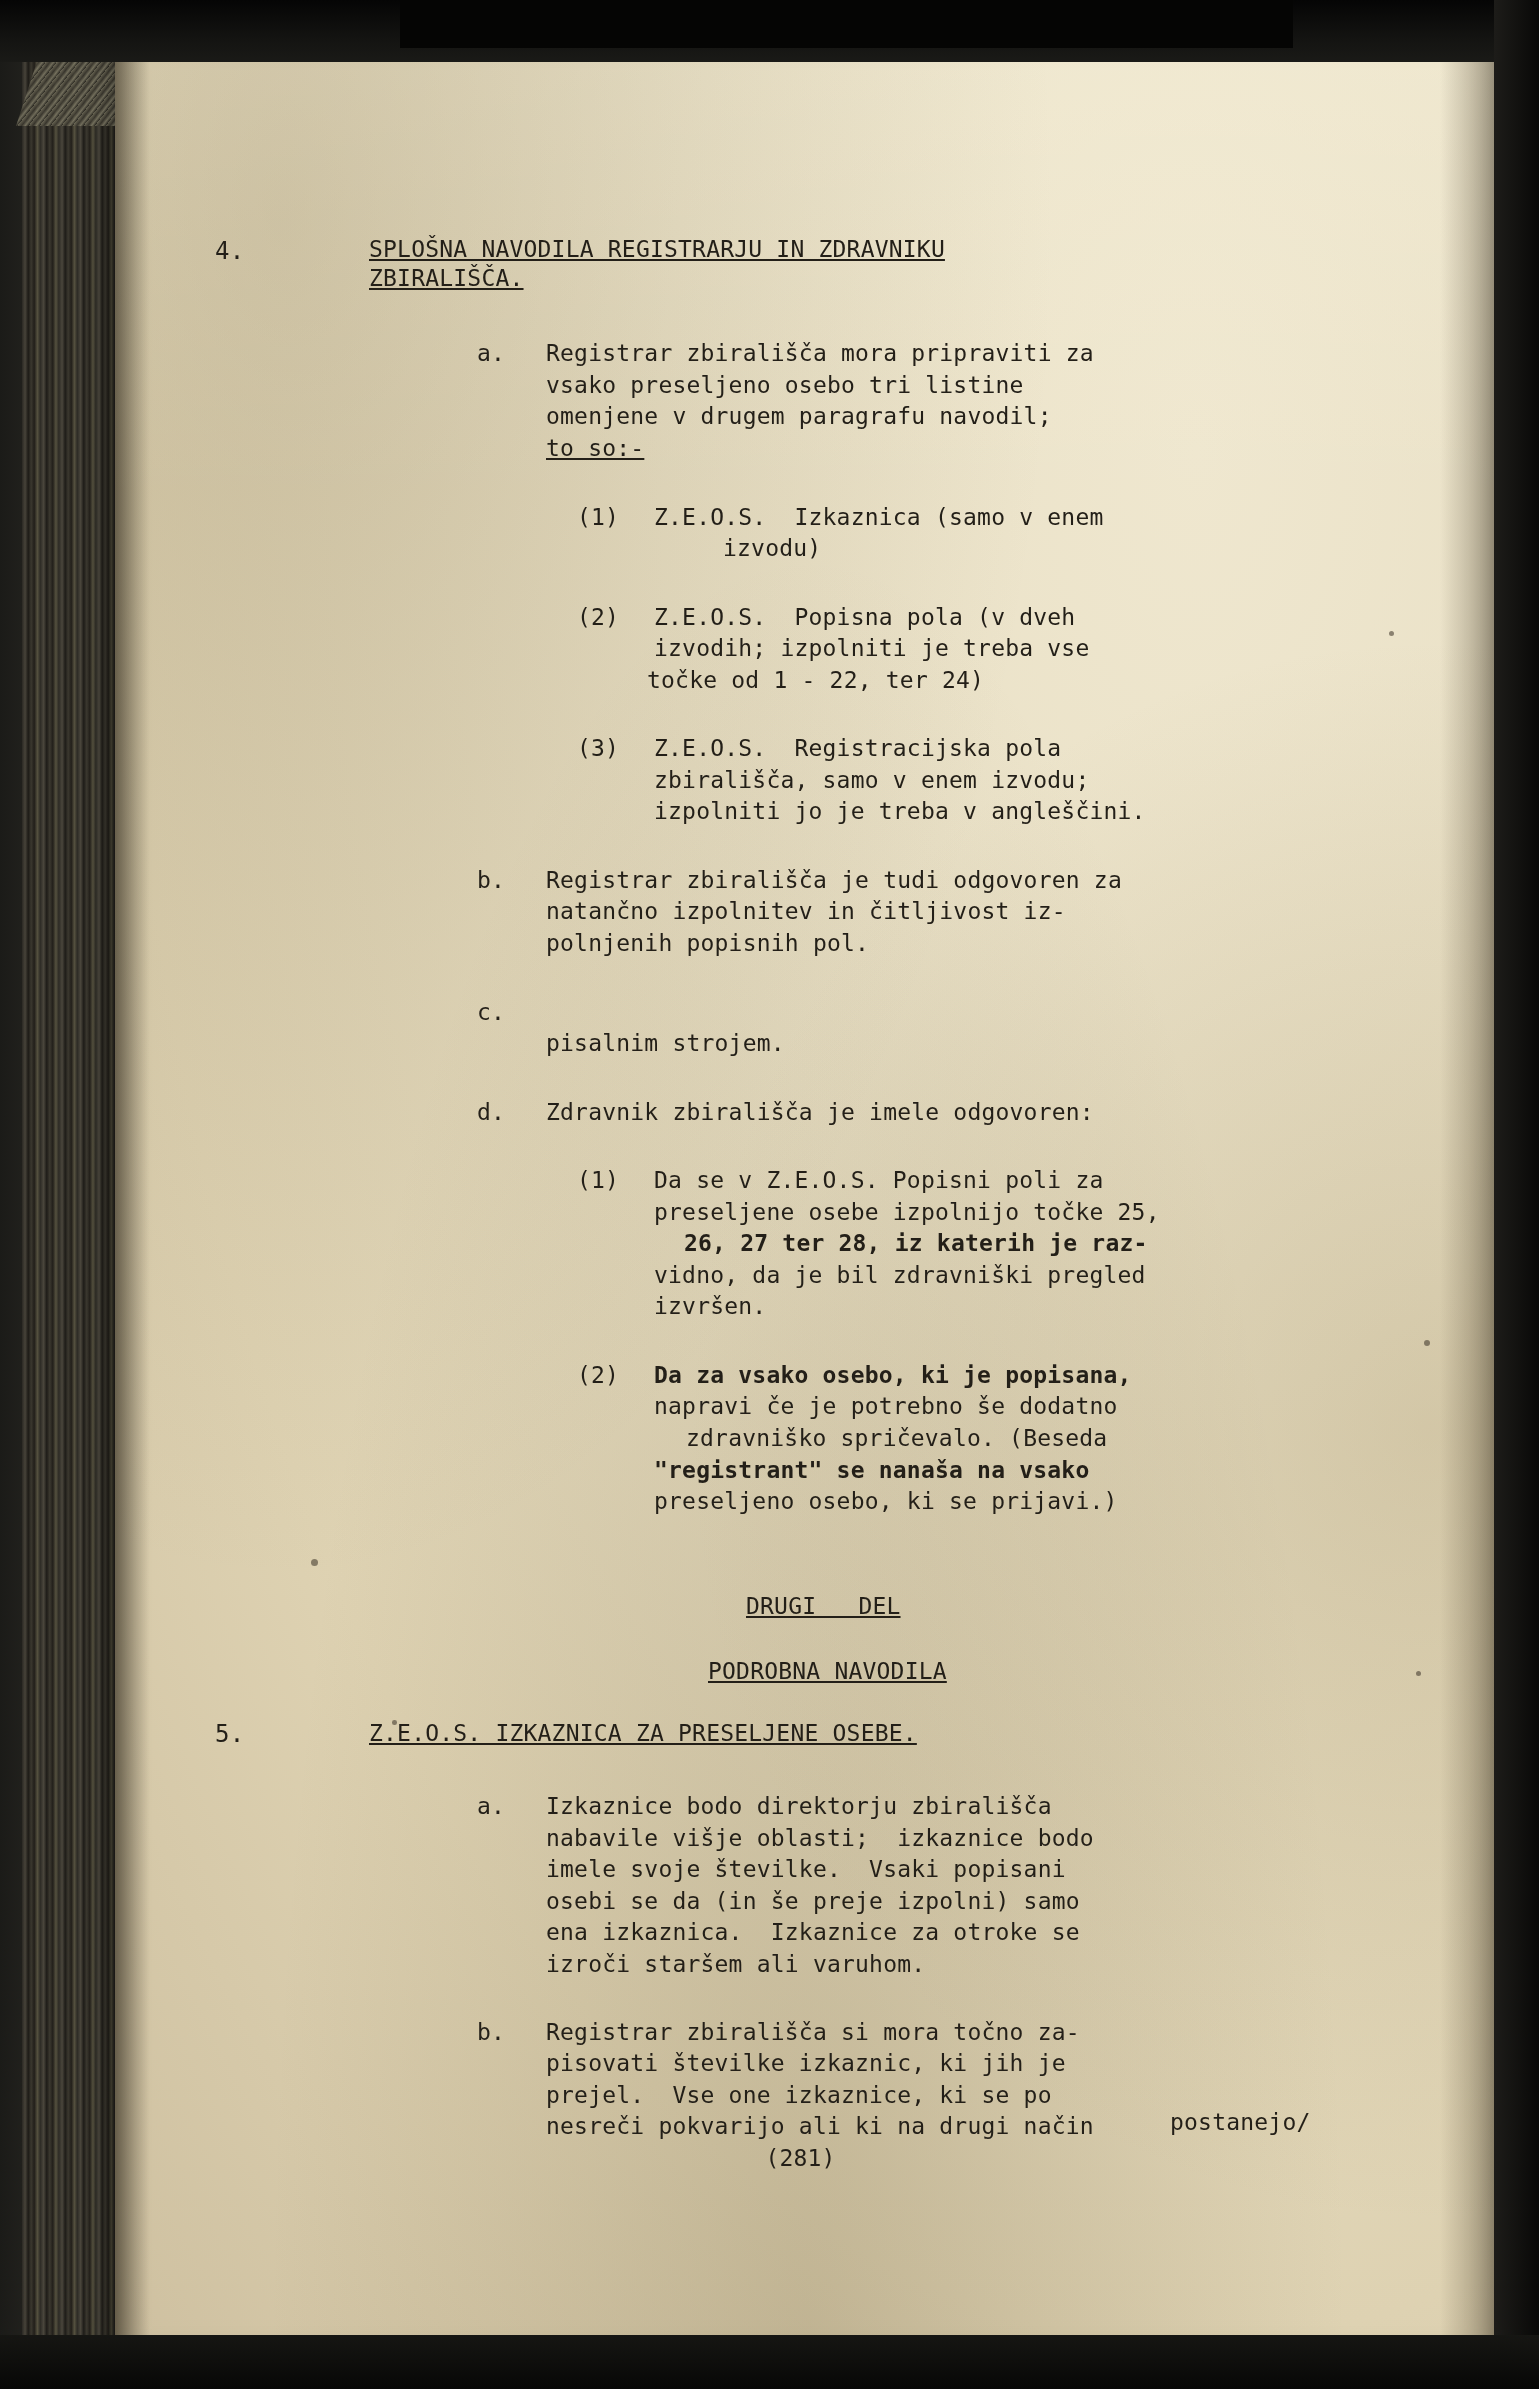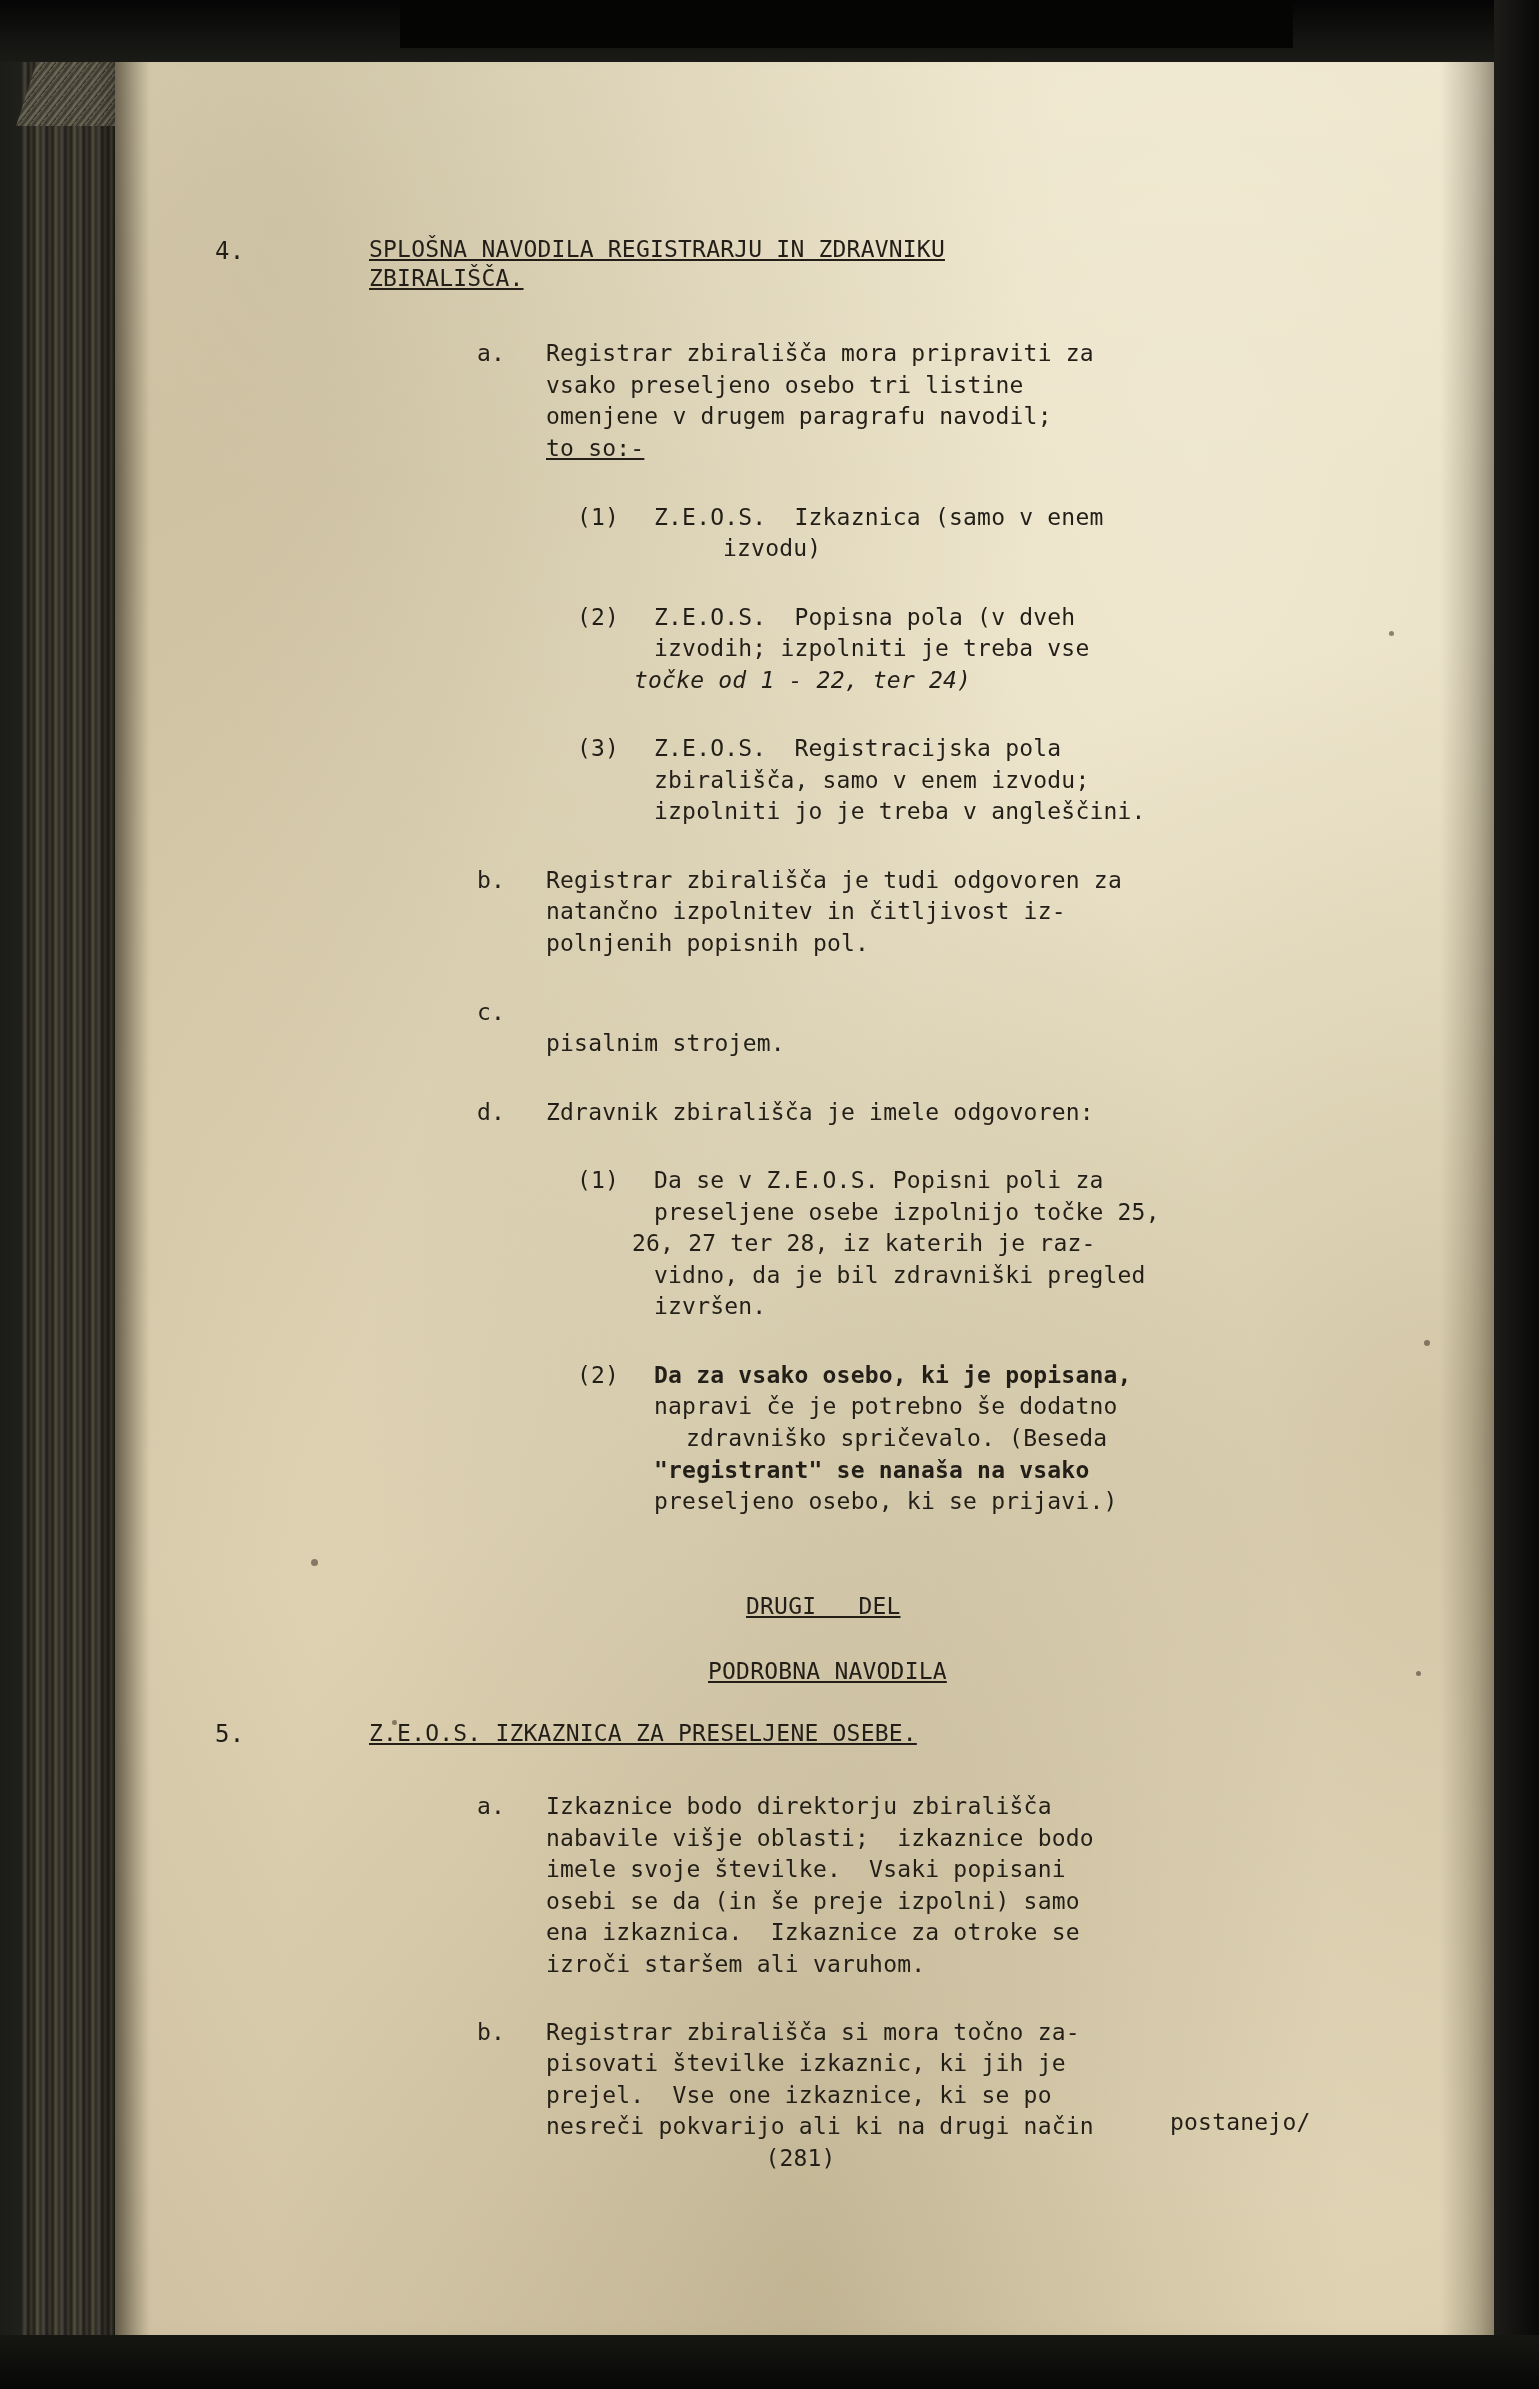--- a/index.html
+++ b/index.html
@@ -154,42 +154,42 @@
     <div class="blk" style="left:431px; top:369px;">omenjene v drugem paragrafu navodil;</div>
     <div class="blk" style="left:431px; top:401px;text-decoration:underline;">to so:-</div>
 
     <div class="blk" style="left:462px; top:470px;">(1)</div>
     <div class="blk" style="left:539px; top:470px;">Z.E.O.S.  Izkaznica (samo v enem</div>
     <div class="blk" style="left:608px; top:501px;">izvodu)</div>
 
     <div class="blk" style="left:462px; top:570px;">(2)</div>
     <div class="blk" style="left:539px; top:570px;">Z.E.O.S.  Popisna pola (v dveh</div>
     <div class="blk" style="left:539px; top:601px;">izvodih; izpolniti je treba vse</div>
-    <div class="blk" style="left:519px; top:633px;font-style:italic;">točke od 1 - 22, ter 24)</div>
+    <div class="blk" style="left:532px; top:633px;">točke od 1 - 22, ter 24)</div>
 
     <div class="blk" style="left:462px; top:701px;">(3)</div>
     <div class="blk" style="left:539px; top:701px;">Z.E.O.S.  Registracijska pola</div>
     <div class="blk" style="left:539px; top:733px;">zbirališča, samo v enem izvodu;</div>
     <div class="blk" style="left:539px; top:764px;">izpolniti jo je treba v angleščini.</div>
 
     <div class="blk" style="left:362px; top:833px;">b.</div>
     <div class="blk" style="left:431px; top:833px;">Registrar zbirališča je tudi odgovoren za</div>
     <div class="blk" style="left:431px; top:864px;">natančno izpolnitev in čitljivost iz-</div>
     <div class="blk" style="left:431px; top:896px;">polnjenih popisnih pol.</div>
 
     <div class="blk" style="left:362px; top:965px;">c.</div>
     <div class="blk" style="left:431px; top:996px;">pisalnim strojem.</div>
 
     <div class="blk" style="left:362px; top:1065px;">d.</div>
     <div class="blk" style="left:431px; top:1065px;">Zdravnik zbirališča je imele odgovoren:</div>
 
     <div class="blk" style="left:462px; top:1133px;">(1)</div>
     <div class="blk" style="left:539px; top:1133px;">Da se v Z.E.O.S. Popisni poli za</div>
     <div class="blk" style="left:539px; top:1165px;">preseljene osebe izpolnijo točke 25,</div>
-    <div class="blk" style="left:517px; top:1196px;">26, 27 ter 28, iz katerih je raz-</div>
+    <div class="blk" style="left:569px; top:1196px;font-weight:bold;">26, 27 ter 28, iz katerih je raz-</div>
     <div class="blk" style="left:539px; top:1228px;">vidno, da je bil zdravniški pregled</div>
     <div class="blk" style="left:539px; top:1259px;">izvršen.</div>
 
     <div class="blk" style="left:462px; top:1328px;">(2)</div>
     <div class="blk bold" style="left:539px; top:1328px;">Da za vsako osebo, ki je popisana,</div>
     <div class="blk" style="left:539px; top:1359px;">napravi če je potrebno še dodatno</div>
     <div class="blk" style="left:539px; top:1391px;margin-left:32px;">zdravniško spričevalo. (Beseda</div>
     <div class="blk bold" style="left:539px; top:1423px;">"registrant" se nanaša na vsako</div>
     <div class="blk" style="left:539px; top:1454px;">preseljeno osebo, ki se prijavi.)</div>
 

